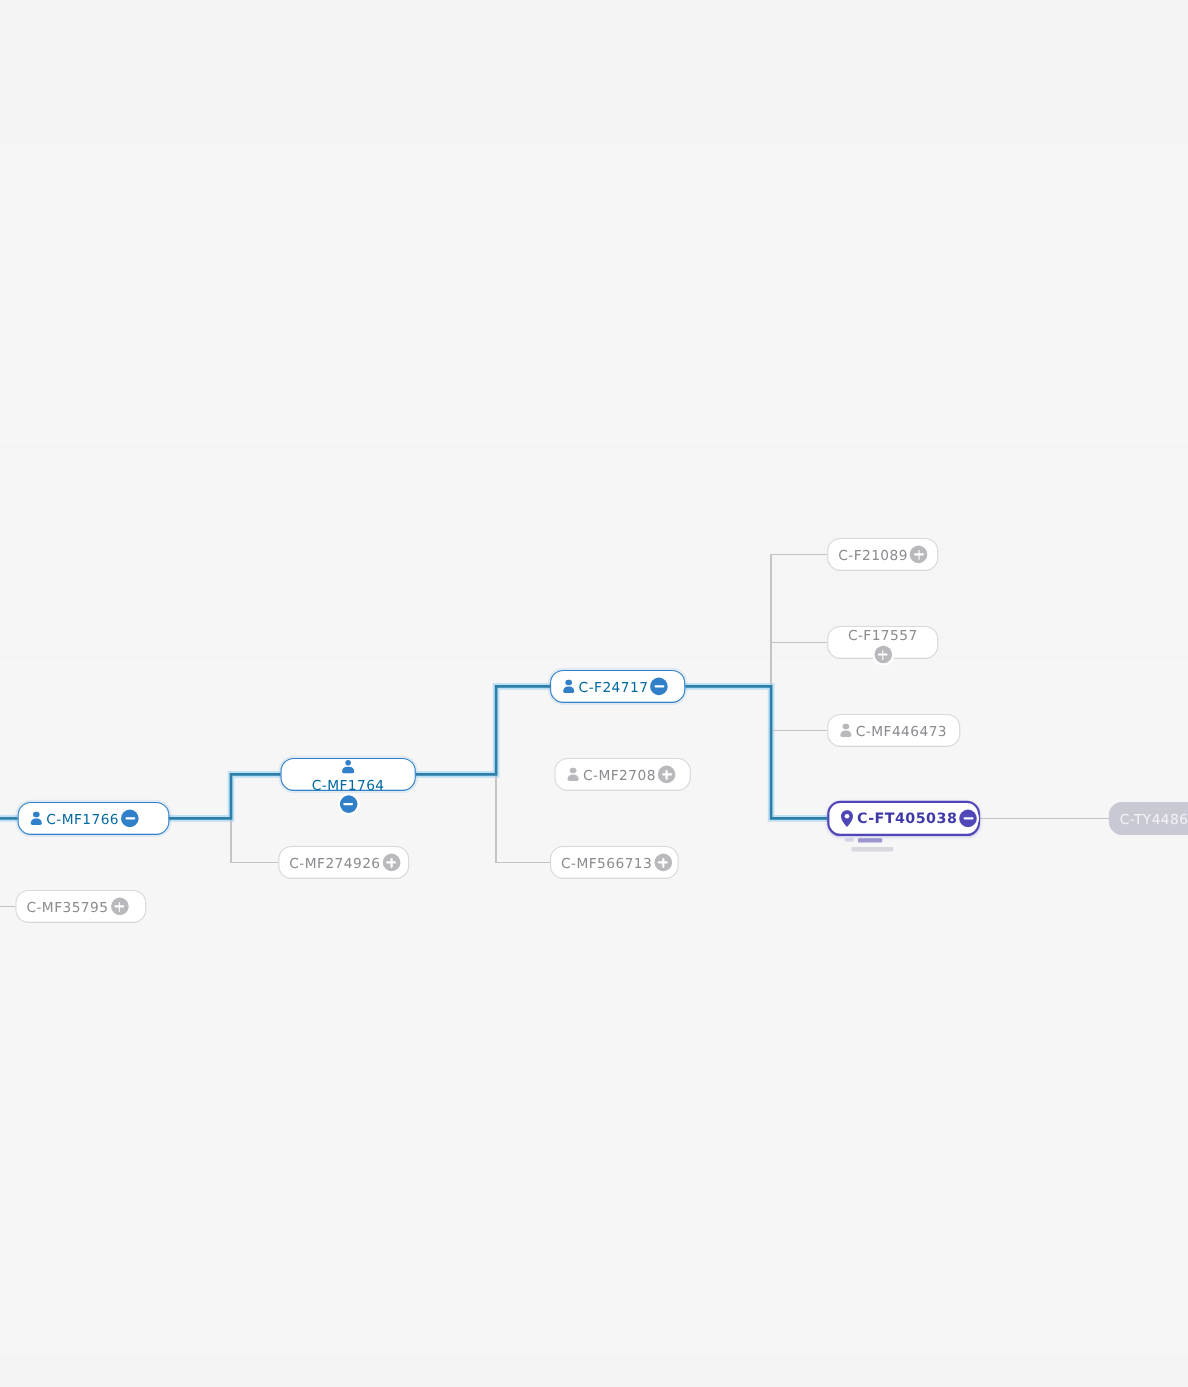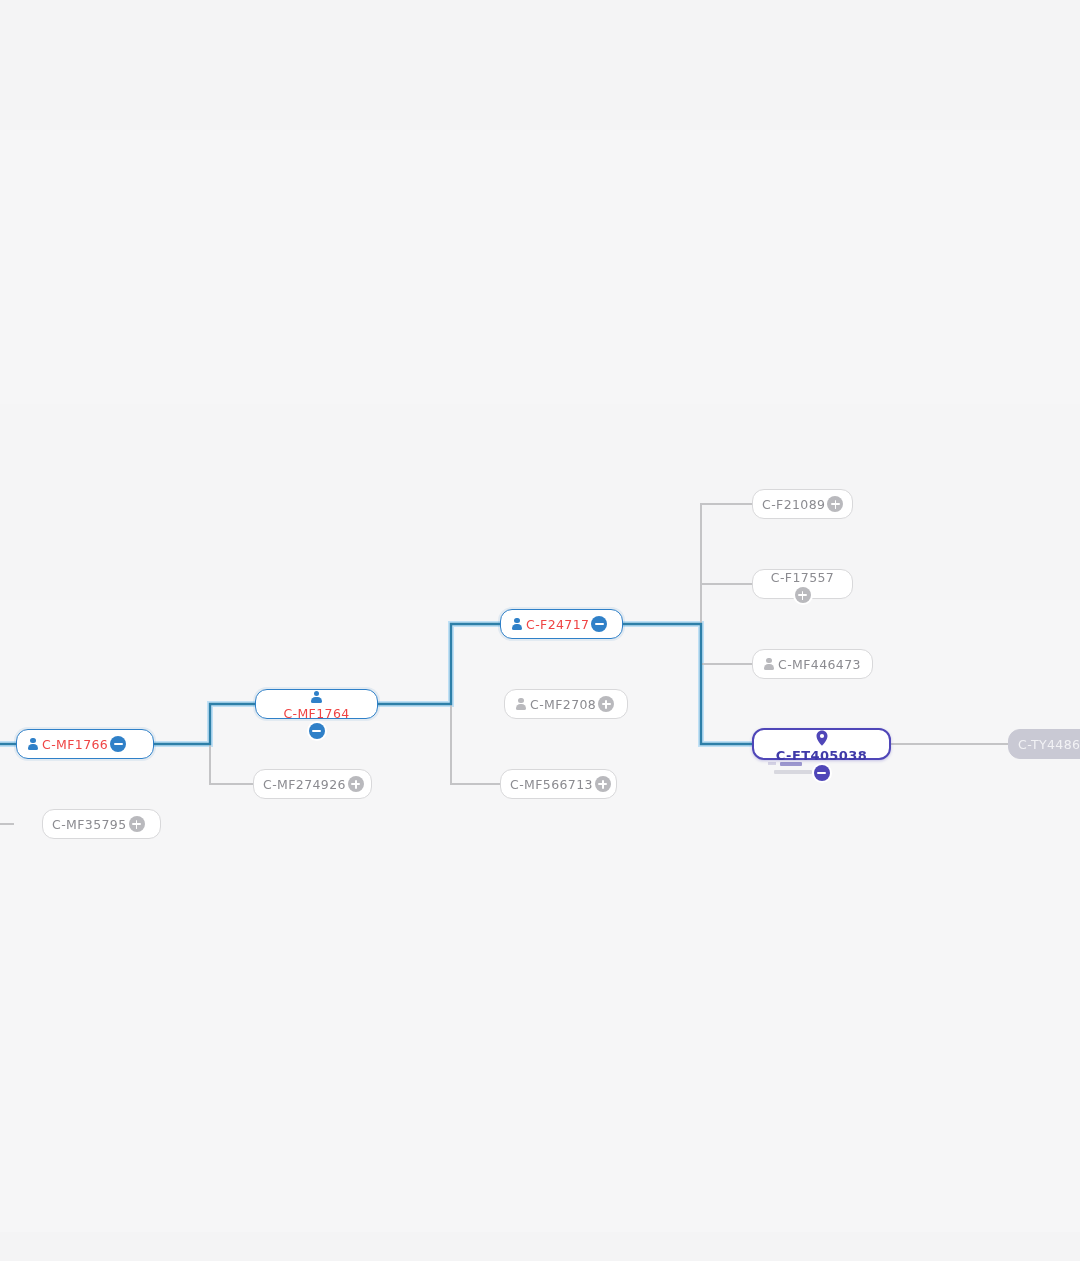--- a/index.html
+++ b/index.html
@@ -40,21 +40,21 @@
     color:#8b8b90;
     white-space:nowrap;
     cursor:pointer;
     z-index:5;
   }
   .node .label{pointer-events:none;}
 
   
   .node.blue{
     border:1px solid #2f80c8;
-    color:#ef4444;
+    color:#0369a1;
     box-shadow:0 0 0 2px rgba(47,128,200,.10);
   }
   
   .node.selected{
     border:2px solid #4f46b8;
     color:#3f3aa8;
     font-weight:bold;
     font-size:13px;
     height:32px;
     box-shadow:0 1px 3px rgba(79,70,184,.30);
@@ -141,21 +141,21 @@
       <path d="M623,624 L701,624 L701,744 L752,744"></path>
     </g>
   </svg>
 
   <div class="node blue" style="left:16px;top:729px;width:138px;">
     <span class="person blue"></span>
     <span class="label">C-MF1766</span>
     <span class="toggle minus blue"></span>
   </div>
 
-  <div class="node" style="left:14px;top:809px;width:119px;margin-left:28px;">
+  <div class="node" style="left:14px;top:809px;width:119px;">
     <span class="label">C-MF35795</span>
     <span class="toggle"></span>
   </div>
 
   <div class="node blue" style="left:255px;top:689px;width:123px;flex-direction:column;">
     <span class="person blue"></span>
     <span class="label">C-MF1764</span>
     <span class="toggle minus blue"></span>
   </div>
 
@@ -189,21 +189,21 @@
   <div class="node" style="left:752px;top:569px;width:101px;flex-direction:column;">
     <span class="label">C-F17557</span>
     <span class="toggle"></span>
   </div>
 
   <div class="node" style="left:752px;top:649px;width:121px;">
     <span class="person"></span>
     <span class="label">C-MF446473</span>
   </div>
 
-  <div class="node selected" style="left:752px;top:728px;width:139px;flex-direction:column;">
+  <div class="node selected" style="left:752px;top:728px;width:139px;">
     <span class="pin">
       <svg width="14" height="16" viewBox="0 0 14 16">
         <path d="M7 0.6C3.9 0.6 1.5 3 1.5 6.1c0 4 5 9.2 5.2 9.4.2.2.4.2.6 0C7.5 15.3 12.5 10.1 12.5 6.1 12.5 3 10.1.6 7 .6z" fill="#4f46b8"></path>
         <circle cx="7" cy="6" r="2.1" fill="#ffffff"></circle>
       </svg>
     </span>
     <span class="label">C-FT405038</span>
     <span class="toggle minus indigo"></span>
   </div>
 

